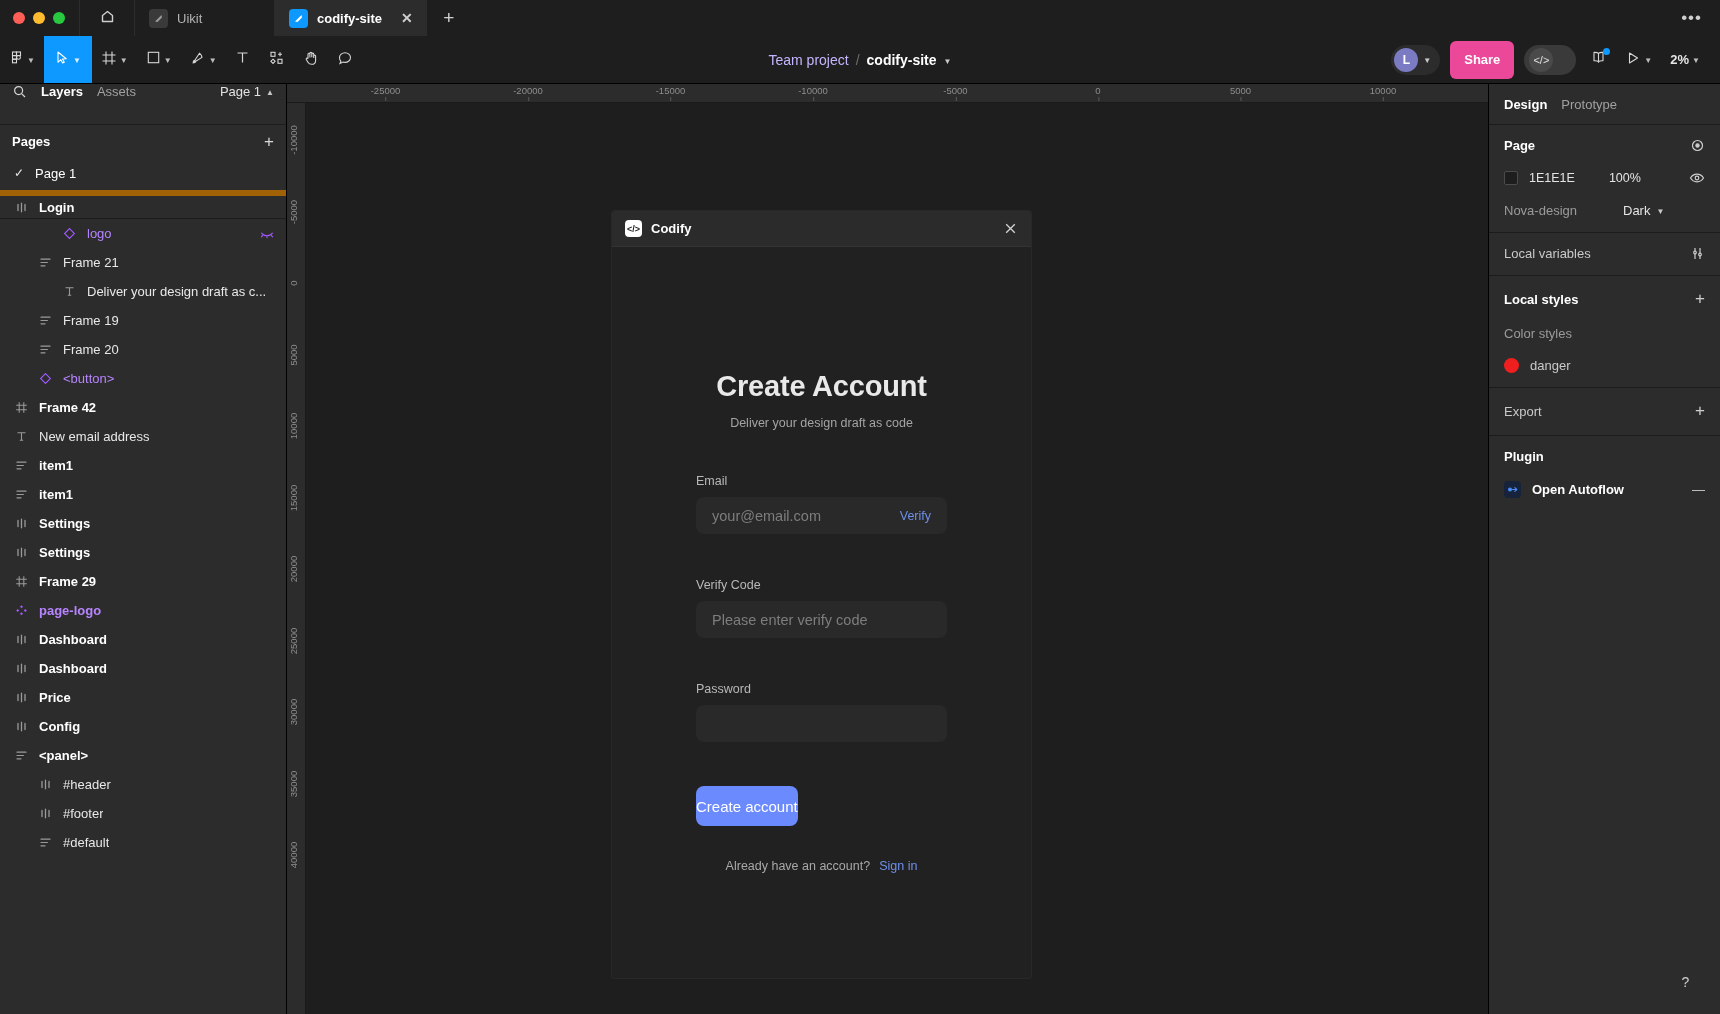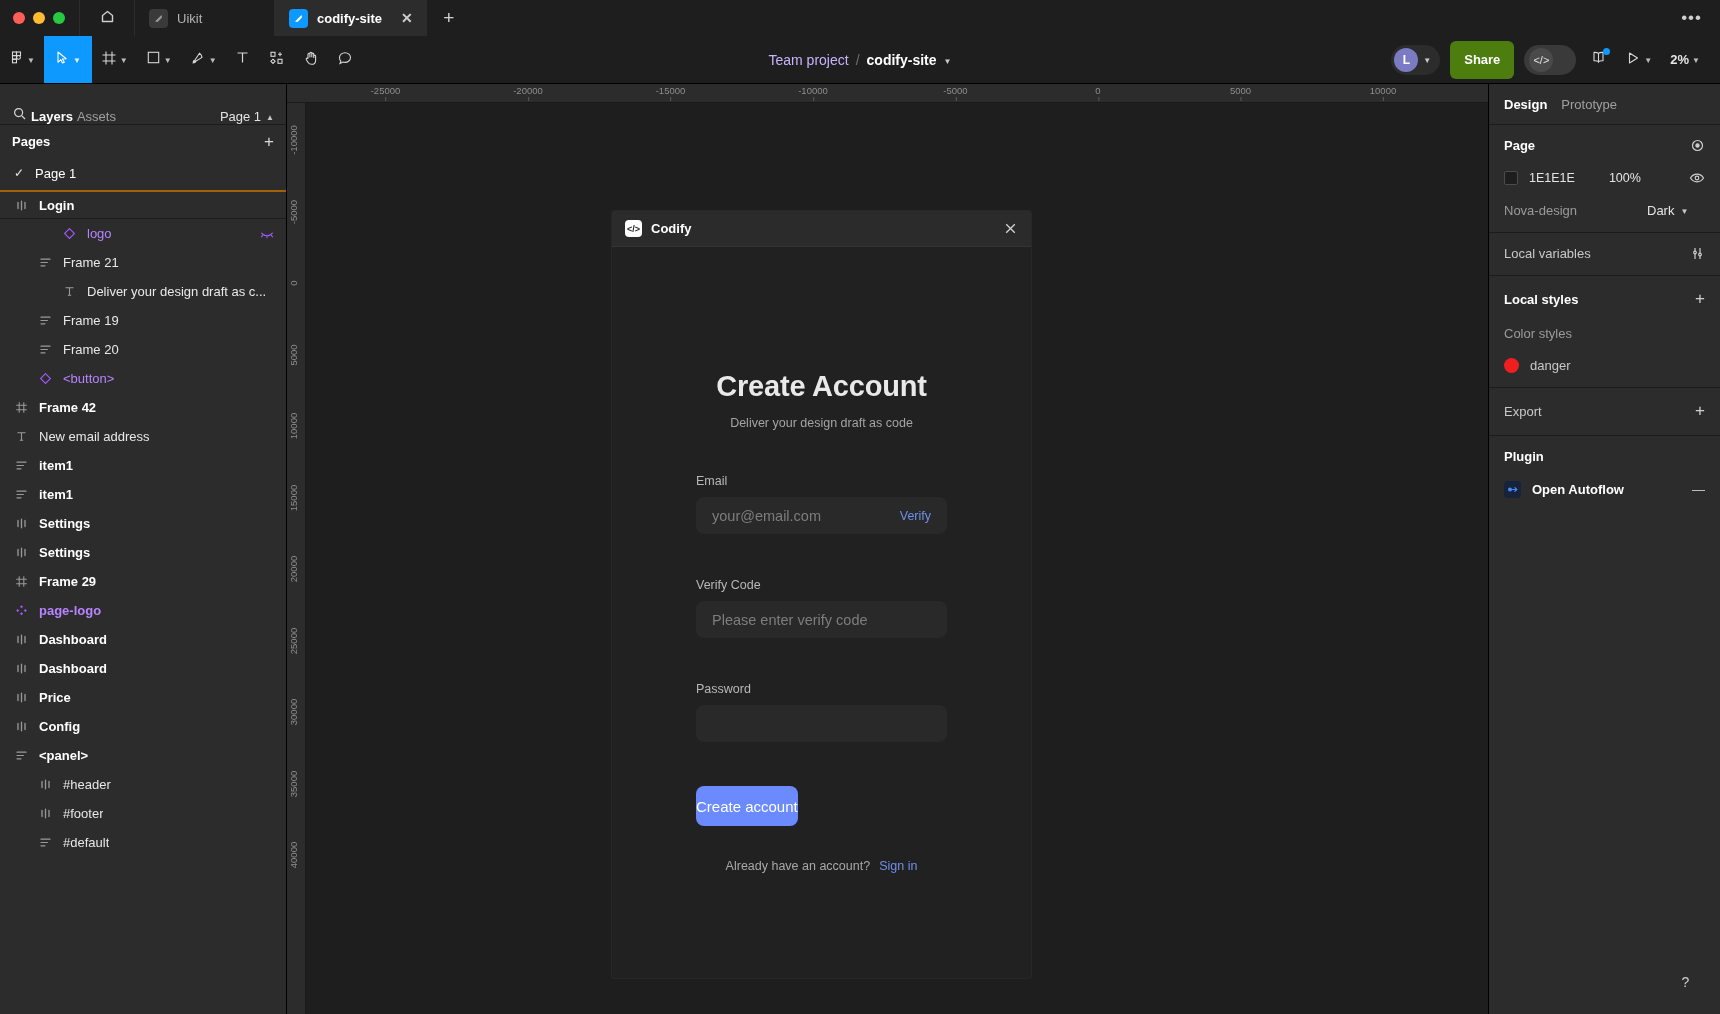--- a/index.html
+++ b/index.html
@@ -70,21 +70,21 @@
   .avatar-grp {
     display: flex; align-items: center; gap: 5px; background: #2c2c2c;
     border-radius: 16px; padding: 3px 9px 3px 3px; height: 30px;
   }
   .avatar {
     width: 24px; height: 24px; border-radius: 50%; background: #7b7bc4;
     color: #fff; font-size: 12px; font-weight: bold;
     display: flex; align-items: center; justify-content: center;
   }
   .share-btn {
-    background: #4d7c0f; color: #fff; font-size: 13px; font-weight: bold;
+    background: #ec4899; color: #fff; font-size: 13px; font-weight: bold;
     border-radius: 6px; padding: 0 14px; height: 38px;
     display: flex; align-items: center; border: none;
     font-family: "Liberation Sans", sans-serif;
   }
   .code-pill {
     background: #3a3a3a; border-radius: 16px; height: 30px; width: 52px;
     display: flex; align-items: center; justify-content: flex-start; padding-left: 5px;
   }
   .code-pill .knob {
     width: 24px; height: 24px; border-radius: 50%; background: #4a4a4a;
@@ -100,22 +100,22 @@
 
   
   .body { flex: 1 1 auto; display: flex; position: relative; min-height: 0; }
 
   
   .left {
     width: 287px; flex: 0 0 287px; background: #2c2c2c; display: flex;
     flex-direction: column; border-right: 1px solid #000; min-height: 0;
   }
   .left-head {
-    height: 40px; flex: 0 0 40px; display: flex; align-items: flex-end;
-    gap: 4px; padding: 0 12px; font-size: 13px;
+    height: 40px; flex: 0 0 40px; display: flex; align-items: flex-start;
+    gap: 14px; padding: 0 12px; font-size: 13px;
   }
   .lh-tab { color: #a0a0a0; }
   .lh-tab.on { color: #fff; font-weight: bold; }
   .lh-page { margin-left: auto; display: flex; align-items: center; gap: 5px; color: #e2e2e2; font-size: 13px; }
   .sect-divider { border-top: 1px solid #1c1c1c; }
   .pages-head {
     display: flex; align-items: center; padding: 0 12px; height: 33px;
     font-size: 13px; font-weight: bold; color: #fff;
   }
   .pages-head .plus { margin-left: auto; font-size: 17px; color: #d8d8d8; font-weight: normal; }
@@ -128,21 +128,21 @@
   .layer {
     display: flex; align-items: center; gap: 11px; height: 29px;
     font-size: 13px; color: #e8e8e8; padding-right: 12px;
   }
   .layer .lic { width: 14px; flex: 0 0 14px; display: flex; align-items: center; justify-content: center; color: #9a9a9a; }
   .layer .lname { white-space: nowrap; overflow: hidden; text-overflow: ellipsis; }
   .layer.bold .lname { font-weight: bold; color: #fff; }
   .layer.comp .lic { color: #a259ff; }
   .layer.comp .lname { color: #b784ff; }
   .layer .eye-off { margin-left: auto; color: #a259ff; display: flex; }
-  .layer.sep-top { border-top: 2px solid #a16207; }
+  .layer.sep-top { border-top: 6px solid #a16207; }
   .layer.sep-bot { border-bottom: 1px solid #1c1c1c; }
 
   
   .canvas-wrap { flex: 1 1 auto; position: relative; background: #1e1e1e; min-width: 0; }
   .ruler-h {
     position: absolute; top: 0; left: 0; right: 0; height: 19px;
     background: #2c2c2c; border-bottom: 1px solid #1a1a1a; overflow: hidden;
   }
   .ruler-v {
     position: absolute; top: 19px; left: 0; bottom: 0; width: 19px;
@@ -223,21 +223,21 @@
   .r-label { color: #c9c9c9; font-size: 13px; }
   .r-ico { margin-left: auto; color: #cfcfcf; display: flex; align-items: center; }
   .swatch {
     width: 14px; height: 14px; border-radius: 2px; background: #1e1e1e;
     border: 1px solid #4b4b4b; flex: 0 0 14px;
   }
   .r-hex { font-size: 12.5px; color: #e4e4e4; margin-left: 11px; }
   .r-pct { font-size: 12.5px; color: #e4e4e4; margin-left: 34px; }
   .r-mt { margin-top: 17px; }
   .r-sub { color: #9b9b9b; font-size: 13px; }
-  .r-val { color: #e4e4e4; font-size: 13px; margin-left: 70px; display: flex; align-items: center; gap: 6px; justify-content: space-between; }
+  .r-val { color: #e4e4e4; font-size: 13px; margin-left: 46px; display: flex; align-items: center; gap: 6px; justify-content: space-between; }
   .color-dot { width: 15px; height: 15px; border-radius: 50%; background: #f01f1f; flex: 0 0 15px; }
   .r-plug-ico {
     width: 17px; height: 17px; border-radius: 4px; background: #16233b;
     display: flex; align-items: center; justify-content: center; flex: 0 0 17px;
   }
   .help-btn {
     position: absolute; right: 19px; bottom: 17px; width: 31px; height: 31px;
     border-radius: 50%; background: #2c2c2c; color: #cfcfcf;
     display: flex; align-items: center; justify-content: center; font-size: 14px;
   }

